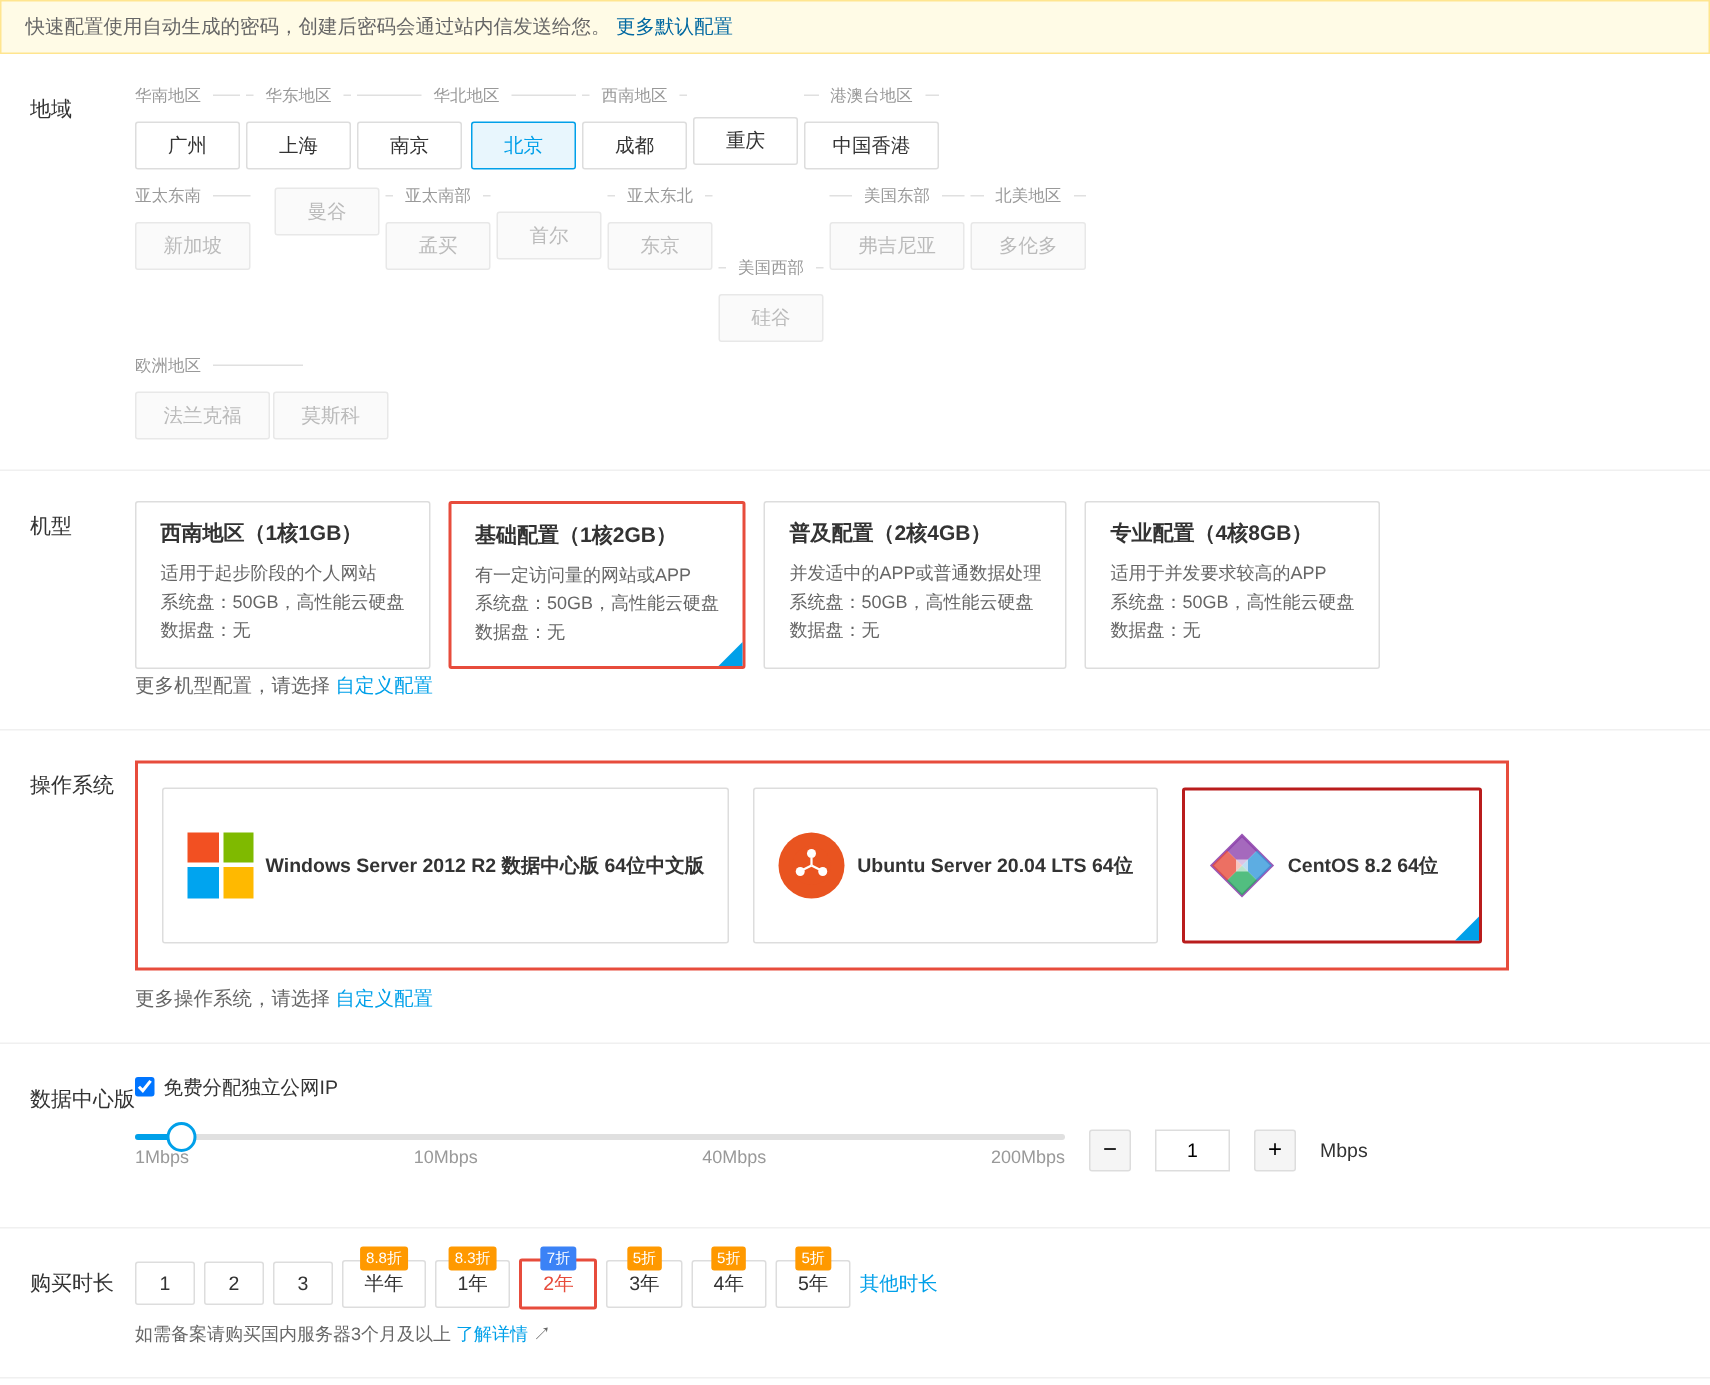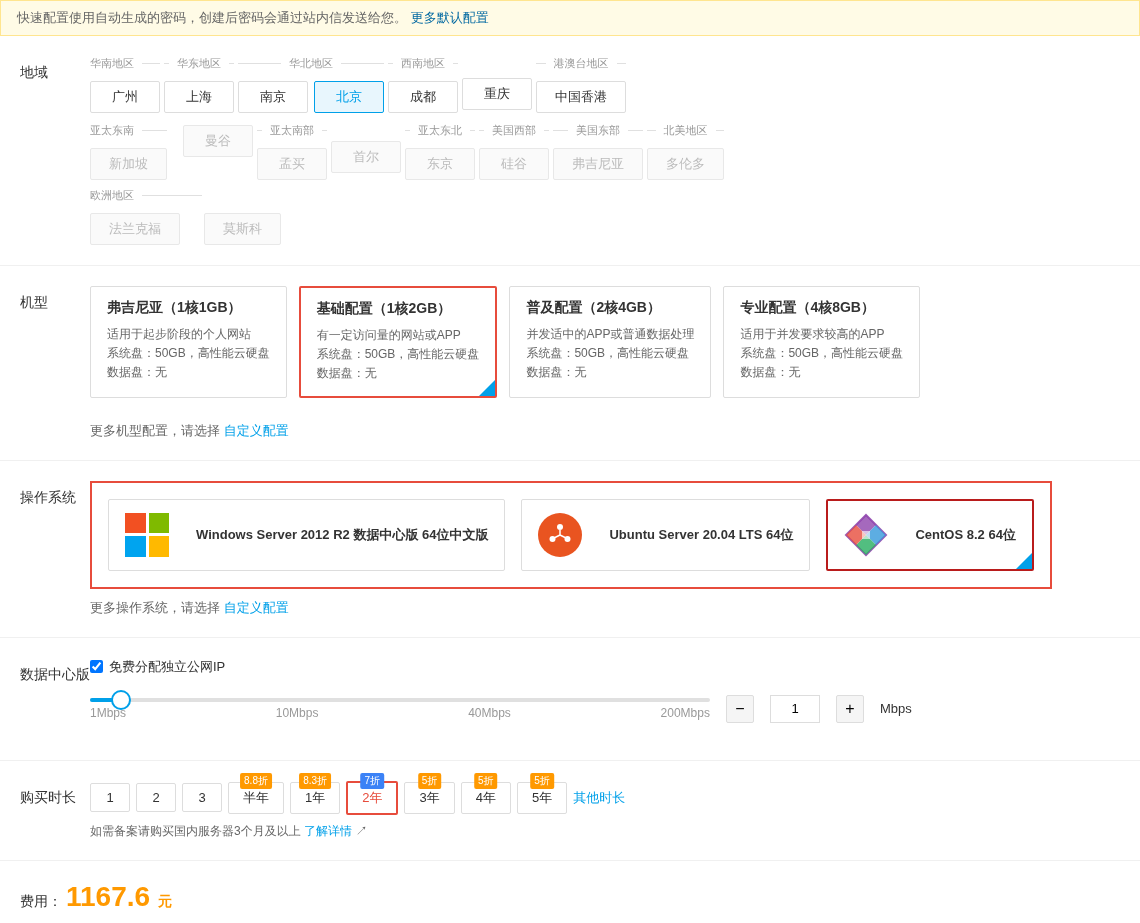--- a/index.html
+++ b/index.html
@@ -77,37 +77,37 @@
       bottom: 0;
       right: 0;
       width: 0;
       height: 0;
       border-style: solid;
       border-width: 0 0 16px 16px;
       border-color: transparent transparent #00a0e9 transparent;
     }
     .machine-card-title { font-size: 14px; font-weight: bold; color: #333; margin-bottom: 8px; }
     .machine-card-desc { font-size: 12px; color: #666; line-height: 1.6; }
-    .custom-config-link { margin-top: 24px; font-size: 13px; color: #666; }
+    .custom-config-link { margin-top: 2px; font-size: 13px; color: #666; }
     .custom-config-link a { color: #00a0e9; text-decoration: none; }
 
     
     .os-section {
       border: 2px solid #e74c3c;
       padding: 16px;
       display: inline-flex;
       gap: 16px;
       flex-wrap: wrap;
     }
     .os-card {
       display: flex;
       align-items: center;
-      gap: 27px;
+      gap: 8px;
       border: 1px solid #ddd;
-      padding: 12px 16px;
+      padding: 28px 16px;
       cursor: pointer;
       min-width: 200px;
       border-radius: 2px;
       background: #fff;
     }
     .os-card.active {
       border: 2px solid #b91c1c;
       position: relative;
     }
     .os-card.active::after {
@@ -319,21 +319,21 @@
         </div>
         <div style="display:flex; flex-direction:column; align-items:center; gap:4px; margin-right:4px;">
           <div class="section-divider" style="width:100%;">
               <div class="divider-line"></div>
               <span style="font-size:11px;color:#999;white-space:nowrap;">亚太东北</span>
               <div class="divider-line"></div>
             </div>
           <button class="region-btn disabled">东京</button>
         </div>
         <div style="display:flex; flex-direction:column; align-items:center; gap:4px; margin-right:4px;">
-          <div class="section-divider" style="width:100%;">
+          <div class="section-divider" style="width:100%;margin-top:48px;">
               <div class="divider-line"></div>
               <span style="font-size:11px;color:#999;white-space:nowrap;">美国西部</span>
               <div class="divider-line"></div>
             </div>
           <button class="region-btn disabled">硅谷</button>
         </div>
         <div style="display:flex; flex-direction:column; align-items:center; gap:4px; margin-right:4px;">
           <div class="section-divider" style="width:100%;">
               <div class="divider-line"></div>
               <span style="font-size:11px;color:#999;white-space:nowrap;">美国东部</span>
@@ -350,35 +350,35 @@
           <button class="region-btn disabled">多伦多</button>
         </div>
       </div>
 
       <div style="display:flex; align-items:center; gap:0; margin-top:8px;">
         <div style="display:flex; flex-direction:column; align-items:center; gap:4px; margin-right:4px;">
           <div class="section-divider" style="width:100%;">
               <span style="font-size:11px;color:#999;white-space:nowrap;">欧洲地区</span>
               <div class="divider-line"></div>
             </div>
-          <div style="display:flex; gap:24px;">
+          <div style="display:flex; gap:2px;">
             <button class="region-btn disabled">法兰克福</button>
             <button class="region-btn disabled">莫斯科</button>
           </div>
         </div>
       </div>
     </div>
   </div>
 
   <div class="form-row">
     <div class="form-label">机型</div>
     <div class="form-content">
       <div class="machine-cards">
         <div class="machine-card">
-          <div class="machine-card-title">弗吉尼亚（1核1GB）</div>
+          <div class="machine-card-title">西南地区（1核1GB）</div>
           <div class="machine-card-desc">适用于起步阶段的个人网站<br>系统盘：50GB，高性能云硬盘<br>数据盘：无</div>
         </div>
         <div class="machine-card active">
           <div class="machine-card-title">基础配置（1核2GB）</div>
           <div class="machine-card-desc">有一定访问量的网站或APP<br>系统盘：50GB，高性能云硬盘<br>数据盘：无</div>
         </div>
         <div class="machine-card">
           <div class="machine-card-title">普及配置（2核4GB）</div>
           <div class="machine-card-desc">并发适中的APP或普通数据处理<br>系统盘：50GB，高性能云硬盘<br>数据盘：无</div>
         </div>

